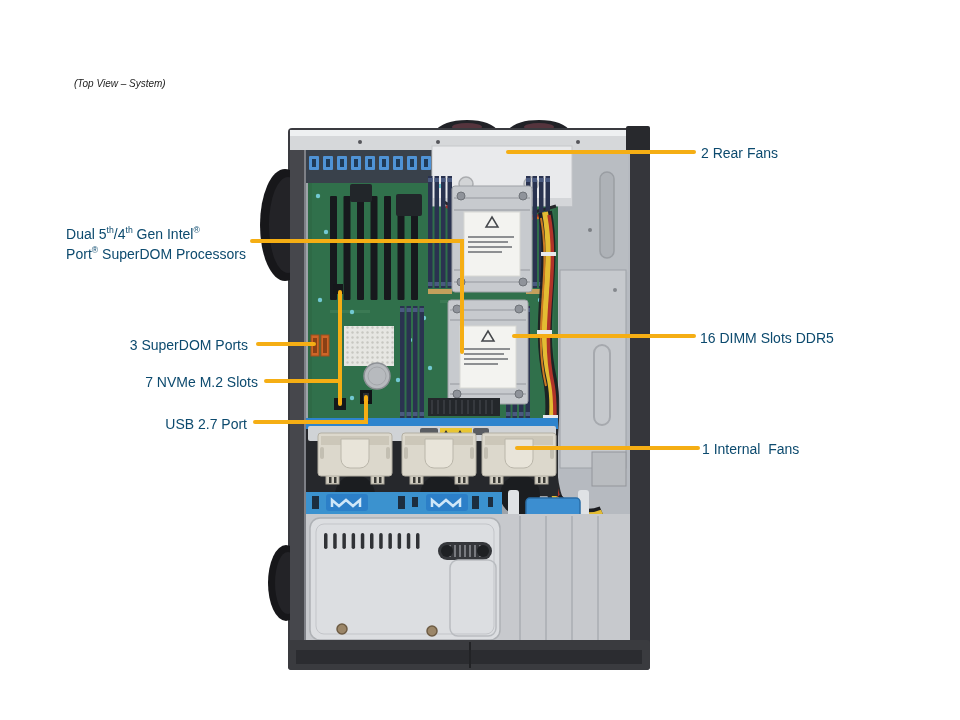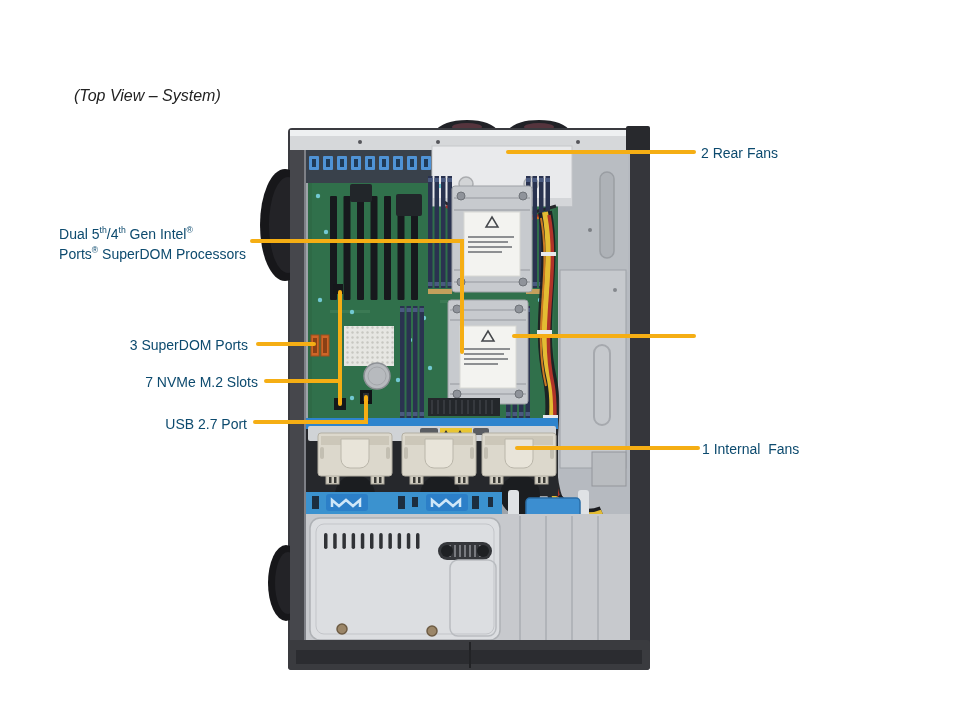--- a/index.html
+++ b/index.html
@@ -2,21 +2,21 @@
 <html><head>
 <meta charset="utf-8">
 <style>
   html,body{margin:0;padding:0;background:#ffffff;}
   #stage{position:relative;width:960px;height:720px;background:#ffffff;overflow:hidden;
          font-family:"Liberation Sans",sans-serif;}
   #art{position:absolute;left:0;top:0;width:960px;height:720px;}
   .label{position:absolute;font-size:14px;color:#0c4a6e;line-height:20px;white-space:pre;}
   .label.r{text-align:left;}
   .label sup{font-size:62%;line-height:0;}
-  #fig-title{position:absolute;left:74px;top:74px;font-size:16px;font-style:italic;color:#222;margin-top:12px;}
+  #fig-title{position:absolute;left:74px;top:74px;font-size:10px;font-style:italic;color:#222;}
 </style>
 </head>
 <body>
 
 <div id="stage">
 
   <div id="fig-title" class="label">(Top View – System)</div>
 
   <svg id="art" viewBox="0 0 960 720" aria-hidden="true">
     <defs>
@@ -329,21 +329,22 @@
       <path d="M508,152 L694,152"></path>
       <path d="M514,336 L694,336"></path>
       <path d="M517,448 L698,448"></path>
       <path d="M252,241 L462,241 L462,352"></path>
       <path d="M258,344 L314,344"></path>
       <path d="M266,381 L340,381 M340,292 L340,404"></path>
       <path d="M255,422 L366,422 L366,397"></path>
     </g>
   </svg>
 
-  <div class="label r" style="right:714px;top:224px"><span>Dual 5</span><sup>th</sup><span>/4</span><sup>th</sup><span> Gen Intel</span><sup>®</sup><br><span>Ports</span><sup>®</sup><span> SuperDOM Processors</span></div>
+  <div class="label r" style="right:714px;top:224px"><span>Dual 5</span><sup>th</sup><span>/4</span><sup>th</sup><span> Gen Intel</span><sup>®</sup><br><span>Port</span><sup>®</sup><span> SuperDOM Processors</span></div>
 
   <div class="label r" style="right:712px;top:335px">3 SuperDOM Ports</div>
   <div class="label r" style="right:702px;top:372px">7 NVMe M.2 Slots</div>
   <div class="label r" style="right:713px;top:414px">USB 2.7 Port</div>
 
   <div class="label" style="left:701px;top:143px">2 Rear Fans</div>
+  <div class="label" style="left:700px;top:328px">16 DIMM Slots DDR5</div>
   <div class="label" style="left:702px;top:439px">1 Internal  Fans</div>
 </div>
 
 </body></html>

